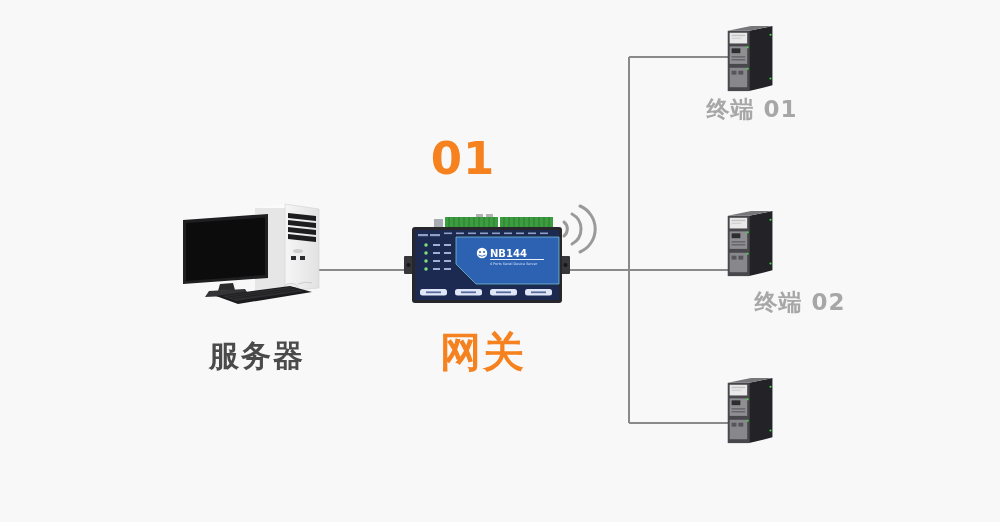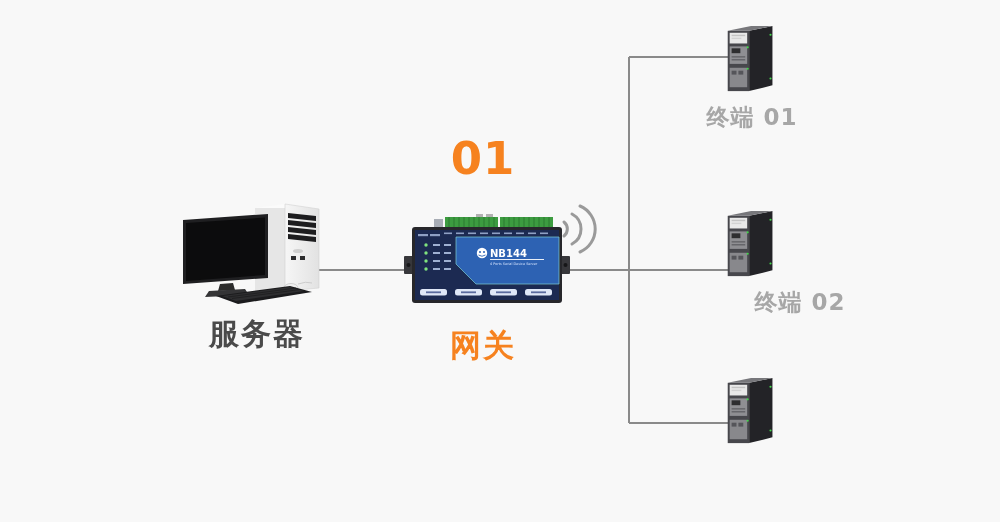--- a/index.html
+++ b/index.html
@@ -5,21 +5,21 @@
   html,body{margin:0;padding:0;}
   body{font-family:"DejaVu Sans","Liberation Sans",sans-serif;}
   #canvas{
     position:relative;width:1000px;height:522px;
     background:#f8f8f8;overflow:hidden;
   }
   .abs{position:absolute;}
   .lbl{position:absolute;text-align:center;white-space:nowrap;}
   .lbl-dark{color:#4a4a4a;font-size:30px;font-weight:bold;letter-spacing:2px;}
   .lbl-orange-num{color:#F6821F;font-size:45px;font-weight:600;letter-spacing:1px;}
-  .lbl-orange{color:#F6821F;font-size:31px;font-weight:bold;letter-spacing:2px;}
+  .lbl-orange{color:#F6821F;font-size:41px;font-weight:bold;letter-spacing:2px;}
   .lbl-gray{color:#a7a7a7;font-size:23px;font-weight:600;letter-spacing:1px;}
   svg{display:block;}
 </style>
 </head>
 <body>
 
 <div id="canvas">
 
   <svg class="abs" style="left:0;top:0;" width="1000" height="522">
     <g stroke="#8A8A8A" stroke-width="2" fill="none">
@@ -228,24 +228,24 @@
     <rect x="4" y="47" width="5" height="4" fill="#55555a"></rect>
     <rect x="11" y="47" width="5" height="4" fill="#55555a"></rect>
     <g fill="#42d84b">
       <circle cx="20.5" cy="23" r="1.1"></circle>
         <circle cx="20.5" cy="45" r="1.1"></circle>
       <circle cx="44" cy="10" r="1.1"></circle>
         <circle cx="44" cy="55" r="1.1"></circle>
     </g>
   </svg>
 
-  <div class="lbl lbl-orange-num" style="left:408px;top:132px;width:150px;">01</div>
-
-  <div class="lbl lbl-dark" style="left:172px;top:314px;width:170px;">服务器</div>
+  <div class="lbl lbl-orange-num" style="left:388px;top:132px;width:150px;">01</div>
+
+  <div class="lbl lbl-dark" style="left:172px;top:336px;width:170px;">服务器</div>
 
   <div class="lbl lbl-orange" style="left:408px;top:325px;width:150px;">网关</div>
 
-  <div class="lbl lbl-gray" style="left:700px;top:102px;width:104px;">终端 01</div>
+  <div class="lbl lbl-gray" style="left:700px;top:94px;width:104px;">终端 01</div>
 
   <div class="lbl lbl-gray" style="left:700px;top:287px;width:104px;margin-left:48px;">终端 02</div>
 
 
 </div>
 
 </body></html>

